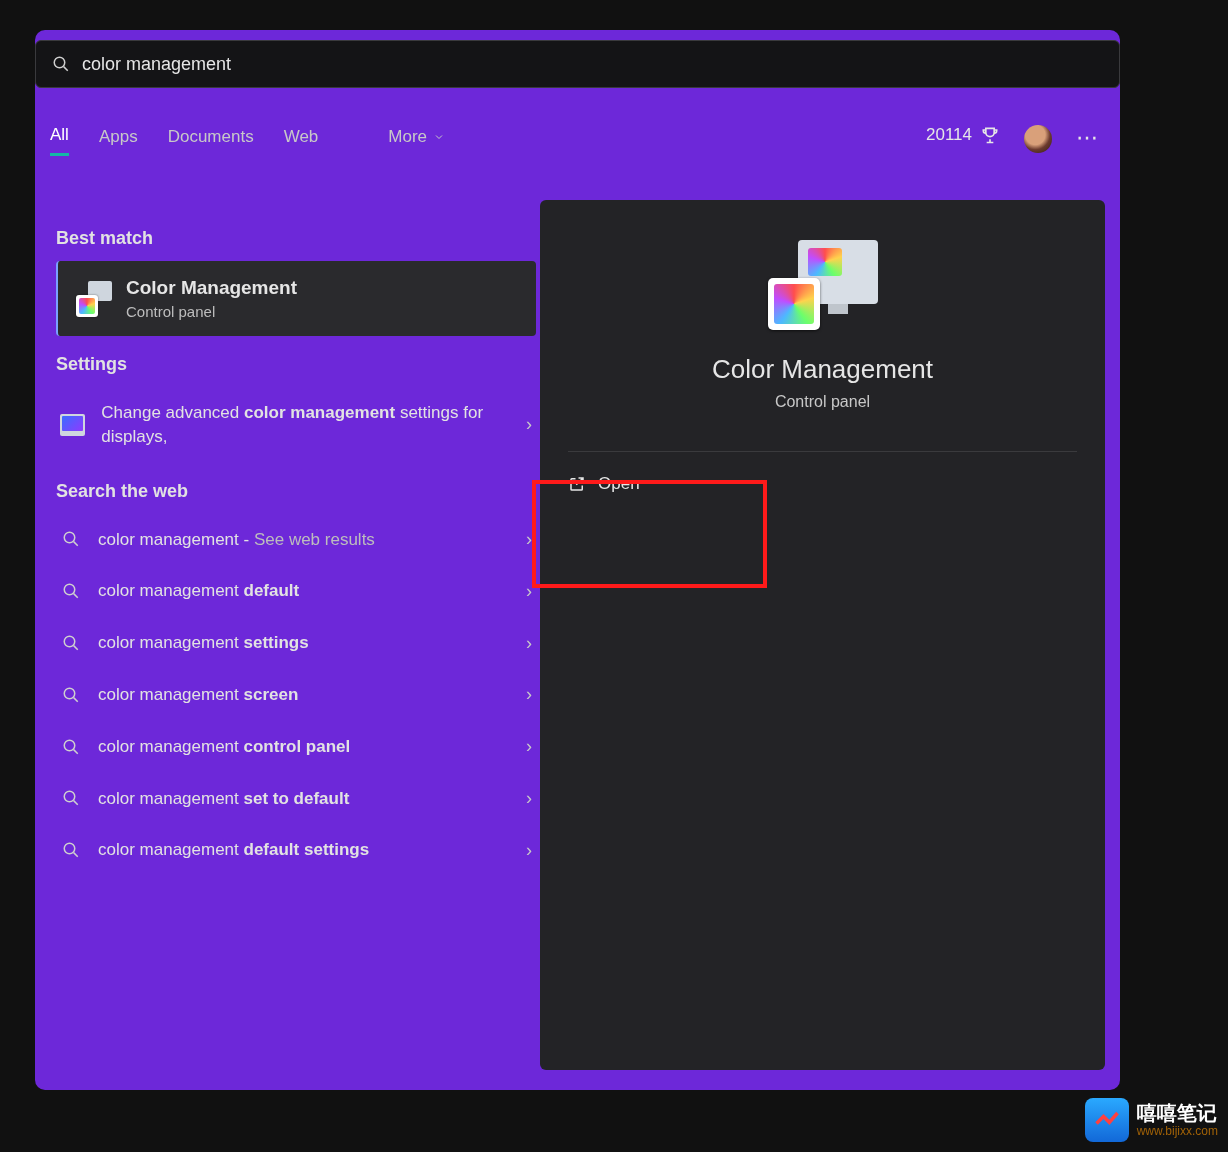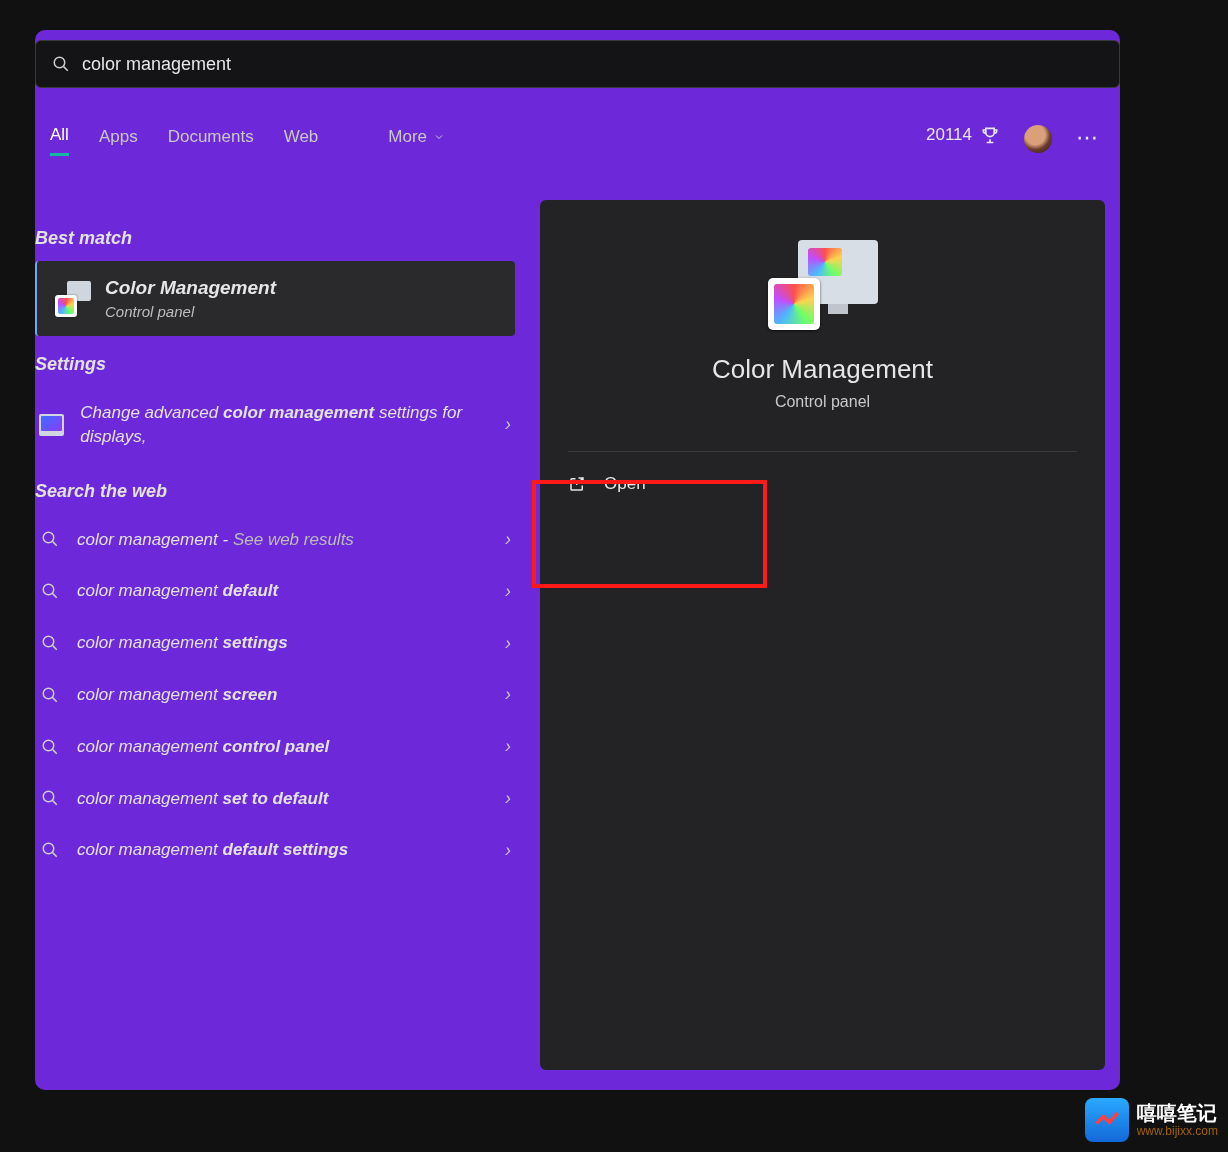--- a/index.html
+++ b/index.html
@@ -48,21 +48,21 @@
     color: #e6e6e6; font-size: 17px;
   }
   .header-right .points { display:flex; align-items:center; gap:8px; }
   .avatar {
     width: 28px; height: 28px; border-radius: 50%;
     background: radial-gradient(circle at 40% 35%, #d9a07a 0 40%, #6b3a2e 60%, #2b1a14 100%);
   }
   .dots { font-size: 22px; letter-spacing: 2px; cursor: pointer; }
 
   .left-col {
-    position: absolute; left: 0; top: 180px; width: 480px; font-style: italic;
+    position: absolute; left: 21px; top: 180px; width: 480px;
   }
   .section-label {
     font-size: 18px; font-weight: 600; color: #e2e2e2;
     margin: 18px 0 12px 0;
   }
   .best-item {
     background: #2a2a2d; border-radius: 4px;
     padding: 16px 18px; display: flex; align-items: center; gap: 14px;
     border-left: 2px solid #7aa0ff;
   }
@@ -134,21 +134,21 @@
     border-radius:3px;
   }
   .detail-title {
     text-align: center; font-size: 26px; font-weight: 400; margin-top: 24px;
   }
   .detail-sub {
     text-align: center; font-size: 16px; color: #c8c8c8; margin-top: 8px;
   }
   .detail-sep { height:1px; background:#3a3a3d; margin: 40px 28px 0 28px; }
   .open-btn {
-    display:flex; align-items:center; gap:18px;
+    display:flex; align-items:center; gap:12px;
     padding: 22px 28px; font-size: 17px; cursor:pointer;
   }
   .open-btn svg { flex:0 0 auto; }
 
   .highlight-box {
     position:absolute; border:4px solid #ff1a1a;
     left: 497px; top: 450px; width: 235px; height: 108px;
     pointer-events:none;
   }
 

